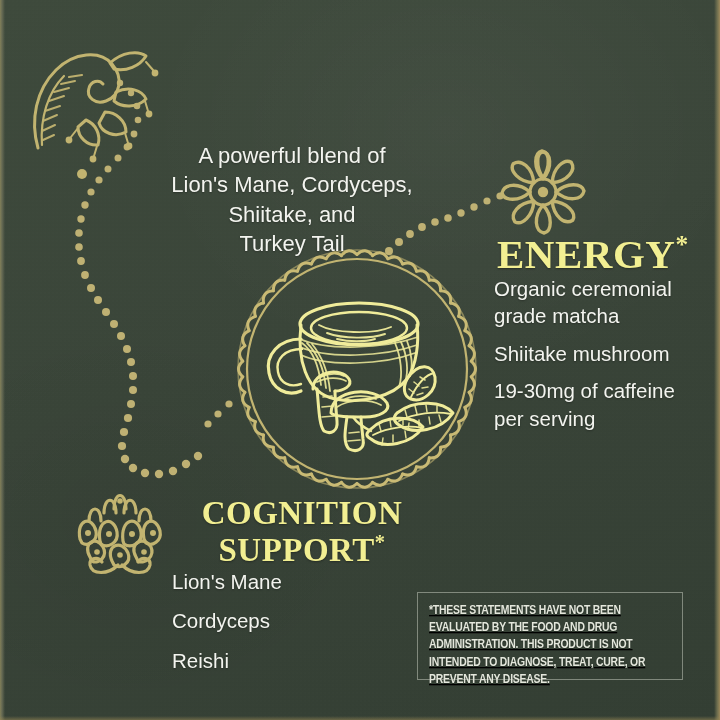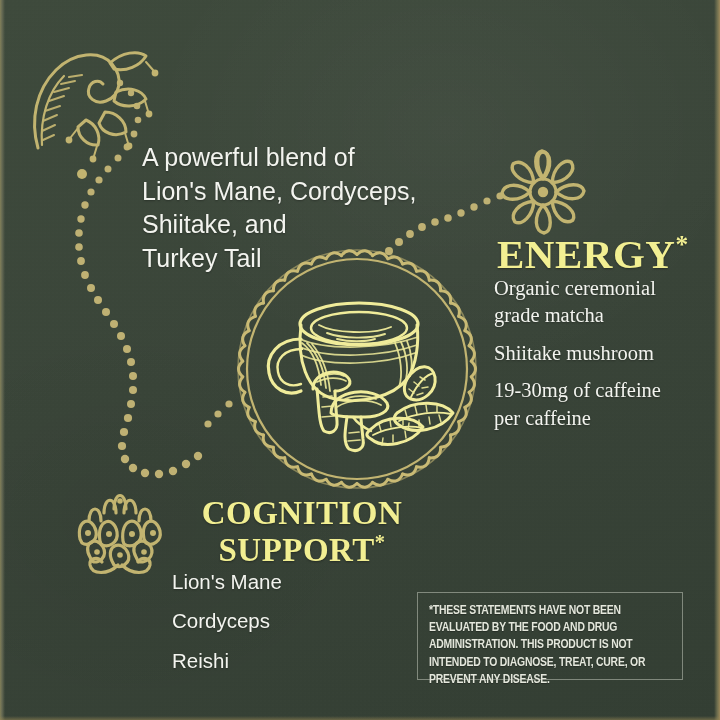--- a/index.html
+++ b/index.html
@@ -42,40 +42,41 @@
     font-family:"Liberation Sans", sans-serif;
     color:#f3f4ef;
     line-height:1.34;
     text-shadow:0 1px 2px rgba(0,0,0,.3);
     margin:0;
   }
   .body-text .ln{display:block;}
 
   
   #sec-adapto-title{left:146px;top:62px;font-size:35px;width:330px;}
-  #sec-adapto-body{left:142px;top:141px;font-size:25px;width:300px;}
+  #sec-adapto-body{left:142px;top:141px;font-size:22px;width:300px;text-align:center;}
 
   #sec-energy-title{left:497px;top:232px;font-size:41px;width:210px;}
   #sec-energy-body{left:494px;top:275px;font-size:20.5px;width:215px;}
-  #sec-energy-body .grp{display:block;margin-bottom:10px;font-family:Liberation Serif, serif;}
+  #sec-energy-body .grp{display:block;margin-bottom:10px;}
   #sec-energy-body .grp:last-child{margin-bottom:12px;}
 
   #sec-cog-title{left:172px;top:495px;font-size:33px;width:260px;text-align:center;}
   #sec-cog-body{left:172px;top:568px;font-size:20.5px;width:230px;}
   #sec-cog-body .ln{margin-bottom:12px;}
   #sec-cog-body .ln:last-child{margin-bottom:0;}
 
   sup.star{font-size:.62em;vertical-align:super;line-height:0;}
 
   
   #disclaimer{
     position:absolute;left:417px;top:592px;width:266px;height:88px;
     border:1.5px solid rgba(222,226,212,.45);
     box-sizing:border-box;
     padding:9px 11px 0 11px;
+    text-decoration:underline;
   }
   #disclaimer p{
     margin:0;
     font-family:"Liberation Sans", sans-serif;
     font-weight:bold;
     font-size:12.4px;
     line-height:1.39;
     letter-spacing:-.25px;
     color:#e4e7dc;
     transform:scaleX(.84);
@@ -420,21 +421,21 @@
   <div class="body-text" id="sec-energy-body">
     <span class="grp">
       <span class="ln">Organic ceremonial</span>
       <span class="ln">grade matcha</span>
     </span>
     <span class="grp">
       <span class="ln">Shiitake mushroom</span>
     </span>
     <span class="grp">
       <span class="ln">19-30mg of caffeine</span>
-      <span class="ln">per caffeine</span>
+      <span class="ln">per serving</span>
     </span>
   </div>
 
   <h2 class="heading" id="sec-cog-title">
     <span class="ln">COGNITION</span>
     <span>SUPPORT</span><sup class="star">*</sup>
   </h2>
   <div class="body-text" id="sec-cog-body">
     <span class="ln">Lion's Mane</span>
     <span class="ln">Cordyceps</span>

